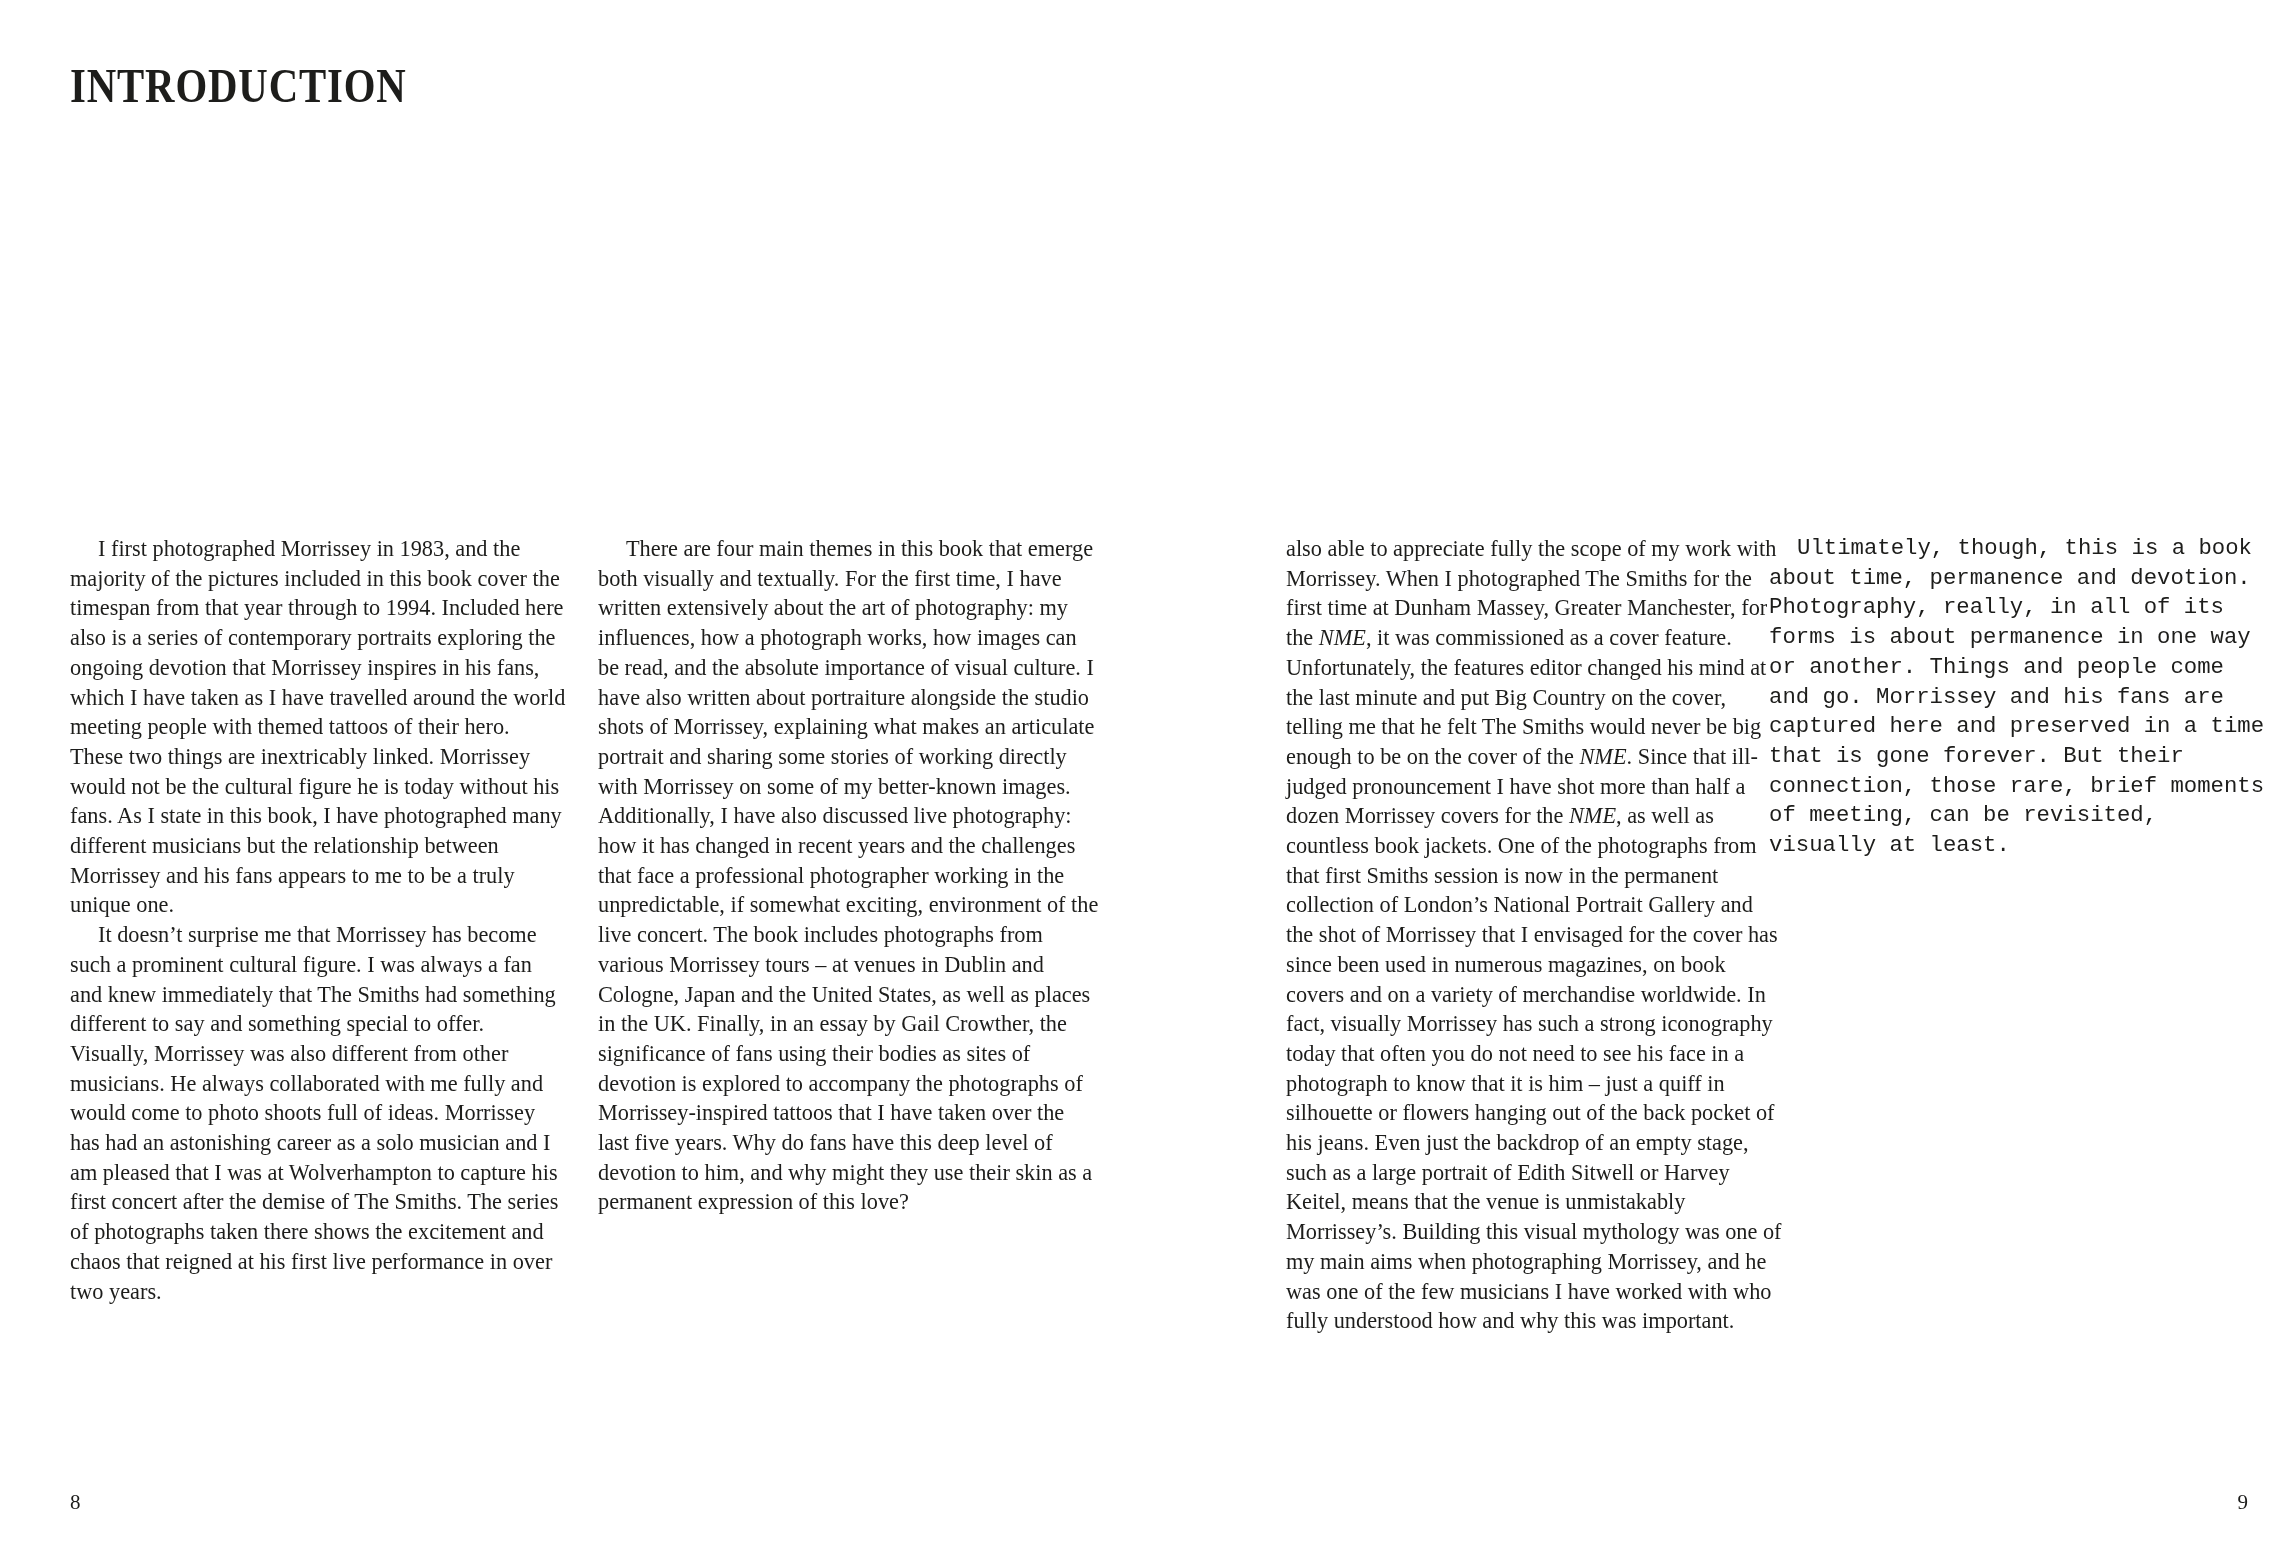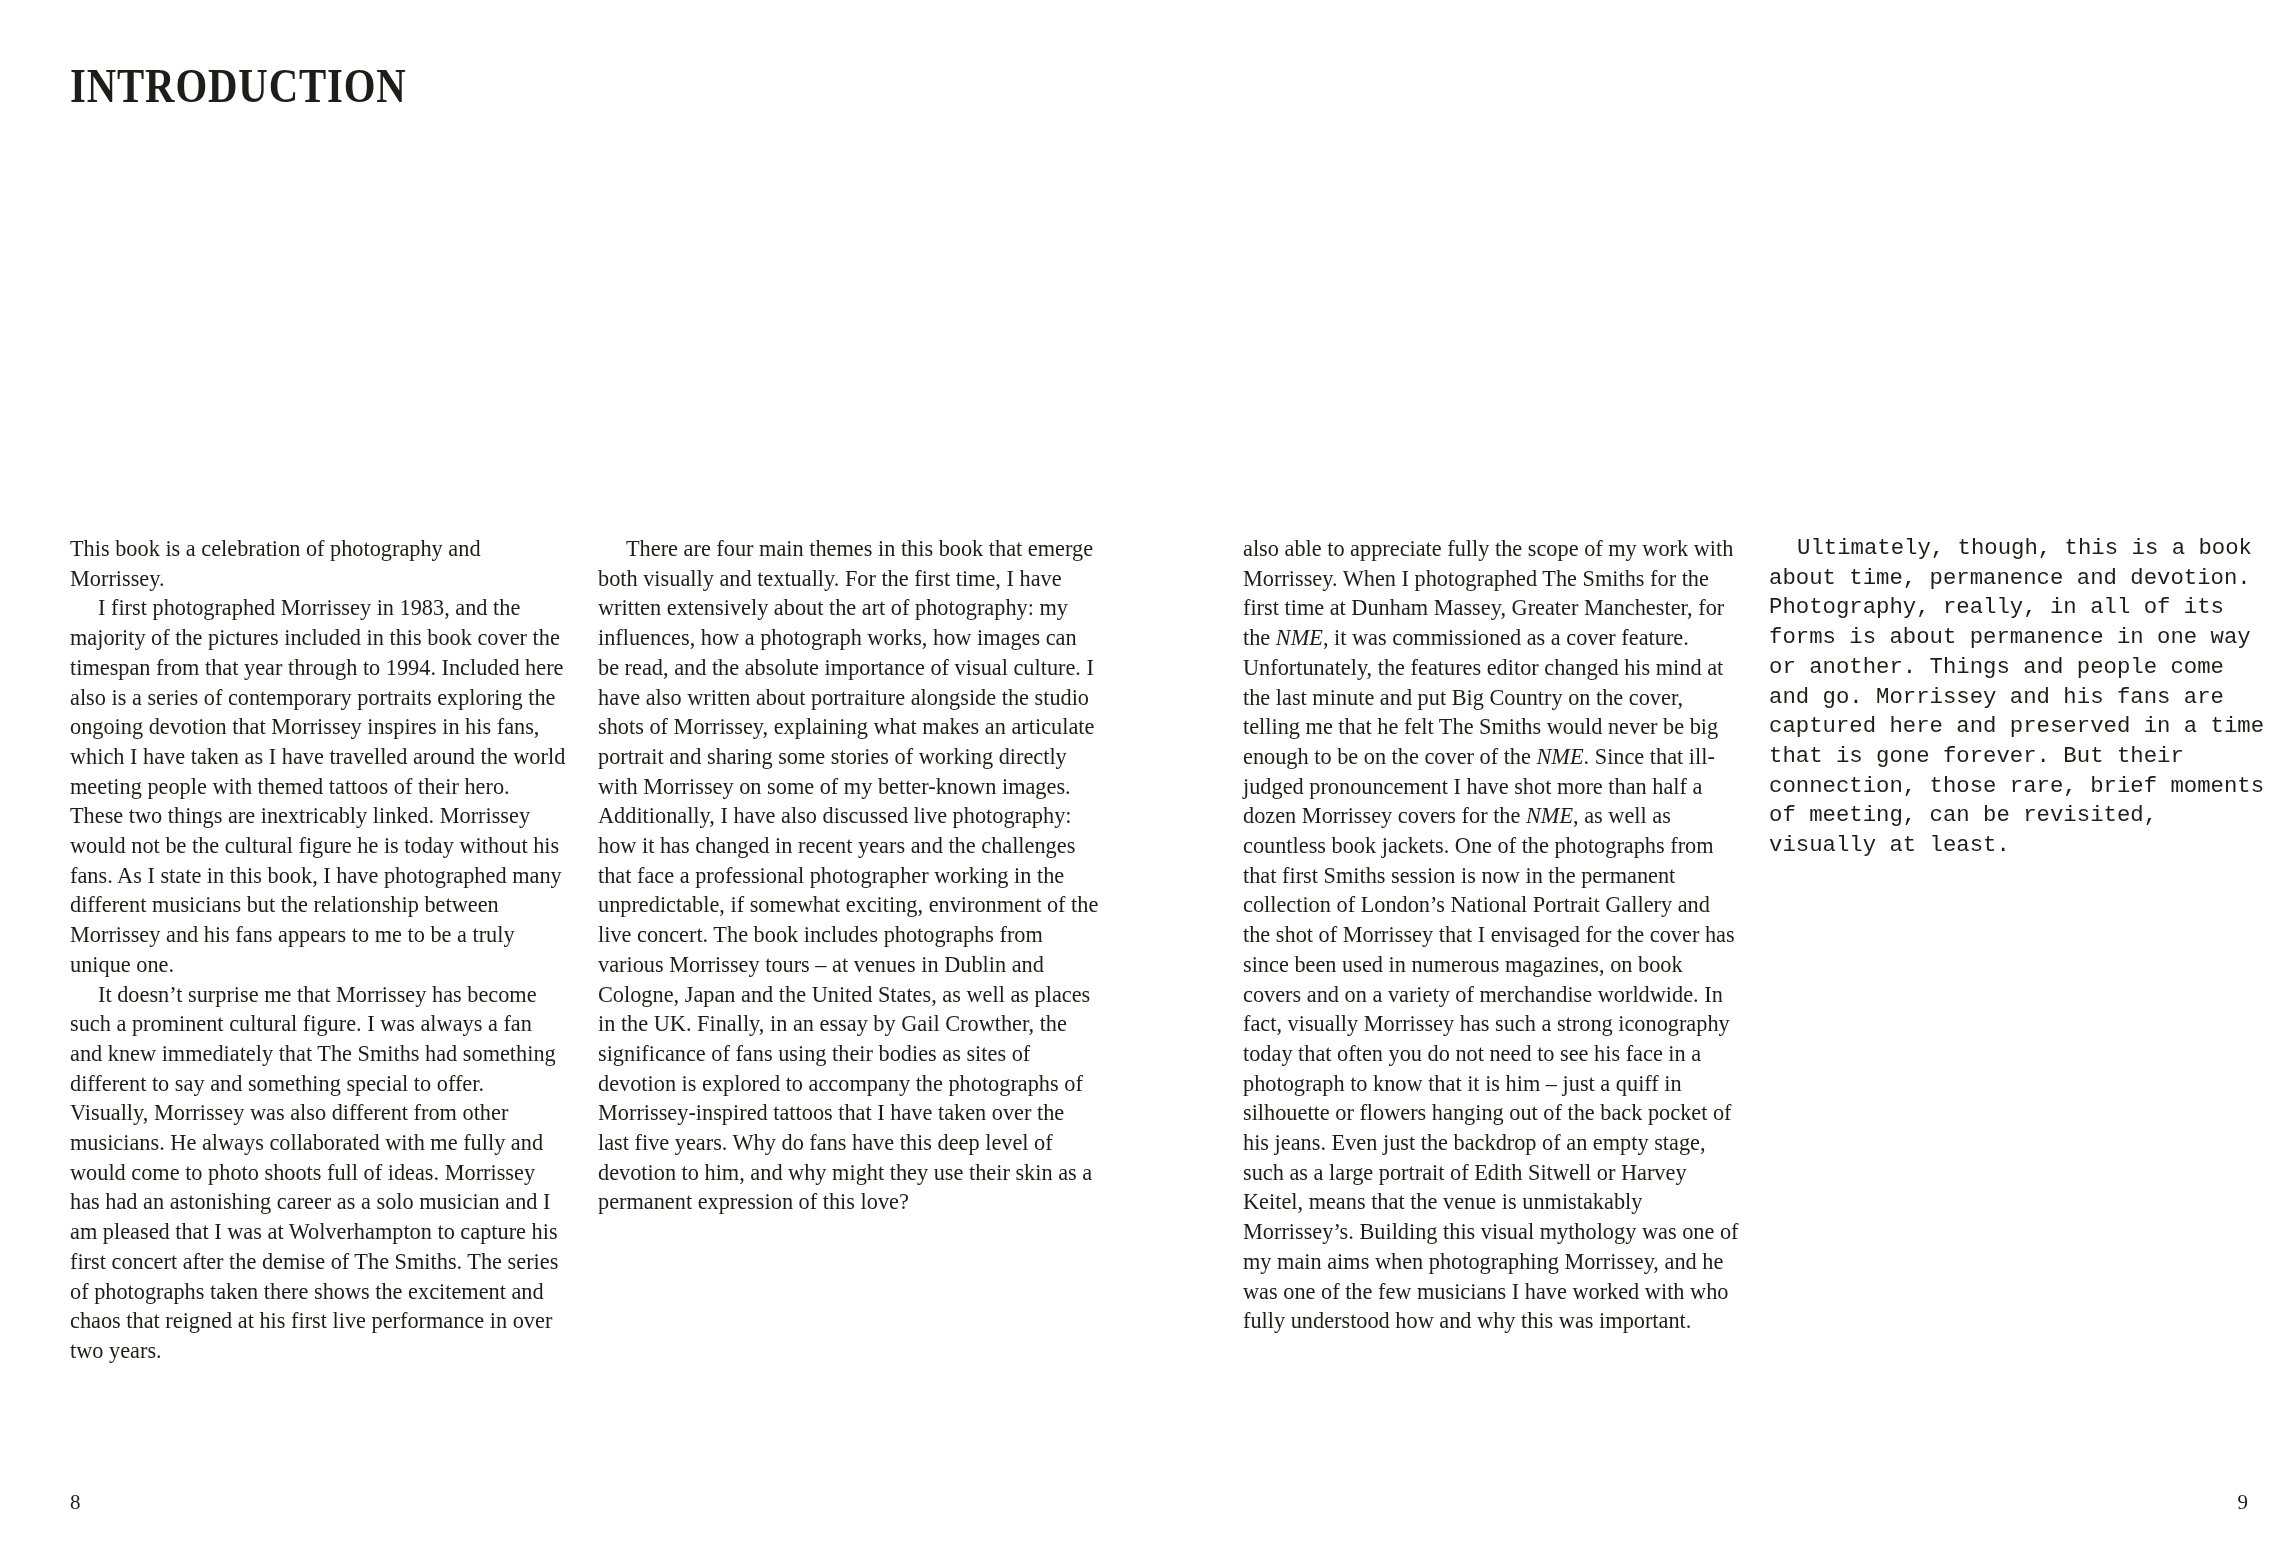--- a/index.html
+++ b/index.html
@@ -28,21 +28,21 @@
   .col {
     position: absolute;
     top: 534px;
     font-size: 22.3px;
     line-height: 29.7px;
     text-align: left;
     color: #1d1d1b;
   }
   .col-1 { left: 70px;   width: 497px; }
   .col-2 { left: 598px;  width: 502px; }
-  .col-3 { left: 1243px; width: 498px; }
+  .col-3 { left: 1286px; width: 498px; }
   .col-4 { left: 1769px; width: 502px; font-family: Liberation Mono, monospace; }
   .col p { text-indent: 0; }
   .col p.indent { text-indent: 28px; }
   .col i { font-style: italic; }
   .pagenum {
     position: absolute;
     top: 1490px;
     font-size: 21px;
     color: #1d1d1b;
   }
@@ -50,21 +50,20 @@
   .pagenum-right { right: 30px; }
 </style>
 </head>
 <body>
 
 <div class="spread">
 
   <h1 class="chapter-title">INTRODUCTION</h1>
 
   <div class="col col-1">
-      <p>This book is a celebration of photography and Morrissey.</p>
       <p class="indent">I first photographed Morrissey in 1983, and the majority of the pictures included in this book cover the timespan from that year through to 1994. Included here also is a series of contemporary portraits exploring the ongoing devotion that Morrissey inspires in his fans, which I have taken as I have travelled around the world meeting people with themed tattoos of their hero. These two things are inextricably linked. Morrissey would not be the cultural figure he is today without his fans. As I state in this book, I have photographed many different musicians but the relationship between Morrissey and his fans appears to me to be a truly unique one.</p>
       <p class="indent">It doesn’t surprise me that Morrissey has become such a prominent cultural figure. I was always a fan and knew immediately that The Smiths had something different to say and something special to offer. Visually, Morrissey was also different from other musicians. He always collaborated with me fully and would come to photo shoots full of ideas. Morrissey has had an astonishing career as a solo musician and I am pleased that I was at Wolverhampton to capture his first concert after the demise of The Smiths. The series of photographs taken there shows the excitement and chaos that reigned at his first live performance in over two years.</p>
     </div>
 
   <div class="col col-2">
       <p class="indent">There are four main themes in this book that emerge both visually and textually. For the first time, I have written extensively about the art of photography: my influences, how a photograph works, how images can be read, and the absolute importance of visual culture. I have also written about portraiture alongside the studio shots of Morrissey, explaining what makes an articulate portrait and sharing some stories of working directly with Morrissey on some of my better-known images. Additionally, I have also discussed live photography: how it has changed in recent years and the challenges that face a professional photographer working in the unpredictable, if somewhat exciting, environment of the live concert. The book includes photographs from various Morrissey tours – at venues in Dublin and Cologne, Japan and the United States, as well as places in the UK. Finally, in an essay by Gail Crowther, the significance of fans using their bodies as sites of devotion is explored to accompany the photographs of Morrissey-inspired tattoos that I have taken over the last five years. Why do fans have this deep level of devotion to him, and why might they use their skin as a permanent expression of this love?</p>
     </div>
 
   <div class="col col-3">
       <p>also able to appreciate fully the scope of my work with Morrissey. When I photographed The Smiths for the first time at Dunham Massey, Greater Manchester, for the <i>NME</i>, it was commissioned as a cover feature. Unfortunately, the features editor changed his mind at the last minute and put Big Country on the cover, telling me that he felt The Smiths would never be big enough to be on the cover of the <i>NME</i>. Since that ill-judged pronouncement I have shot more than half a dozen Morrissey covers for the <i>NME</i>, as well as countless book jackets. One of the photographs from that first Smiths session is now in the permanent collection of London’s National Portrait Gallery and the shot of Morrissey that I envisaged for the cover has since been used in numerous magazines, on book covers and on a variety of merchandise worldwide. In fact, visually Morrissey has such a strong iconography today that often you do not need to see his face in a photograph to know that it is him – just a quiff in silhouette or flowers hanging out of the back pocket of his jeans. Even just the backdrop of an empty stage, such as a large portrait of Edith Sitwell or Harvey Keitel, means that the venue is unmistakably Morrissey’s. Building this visual mythology was one of my main aims when photographing Morrissey, and he was one of the few musicians I have worked with who fully understood how and why this was important.</p>

